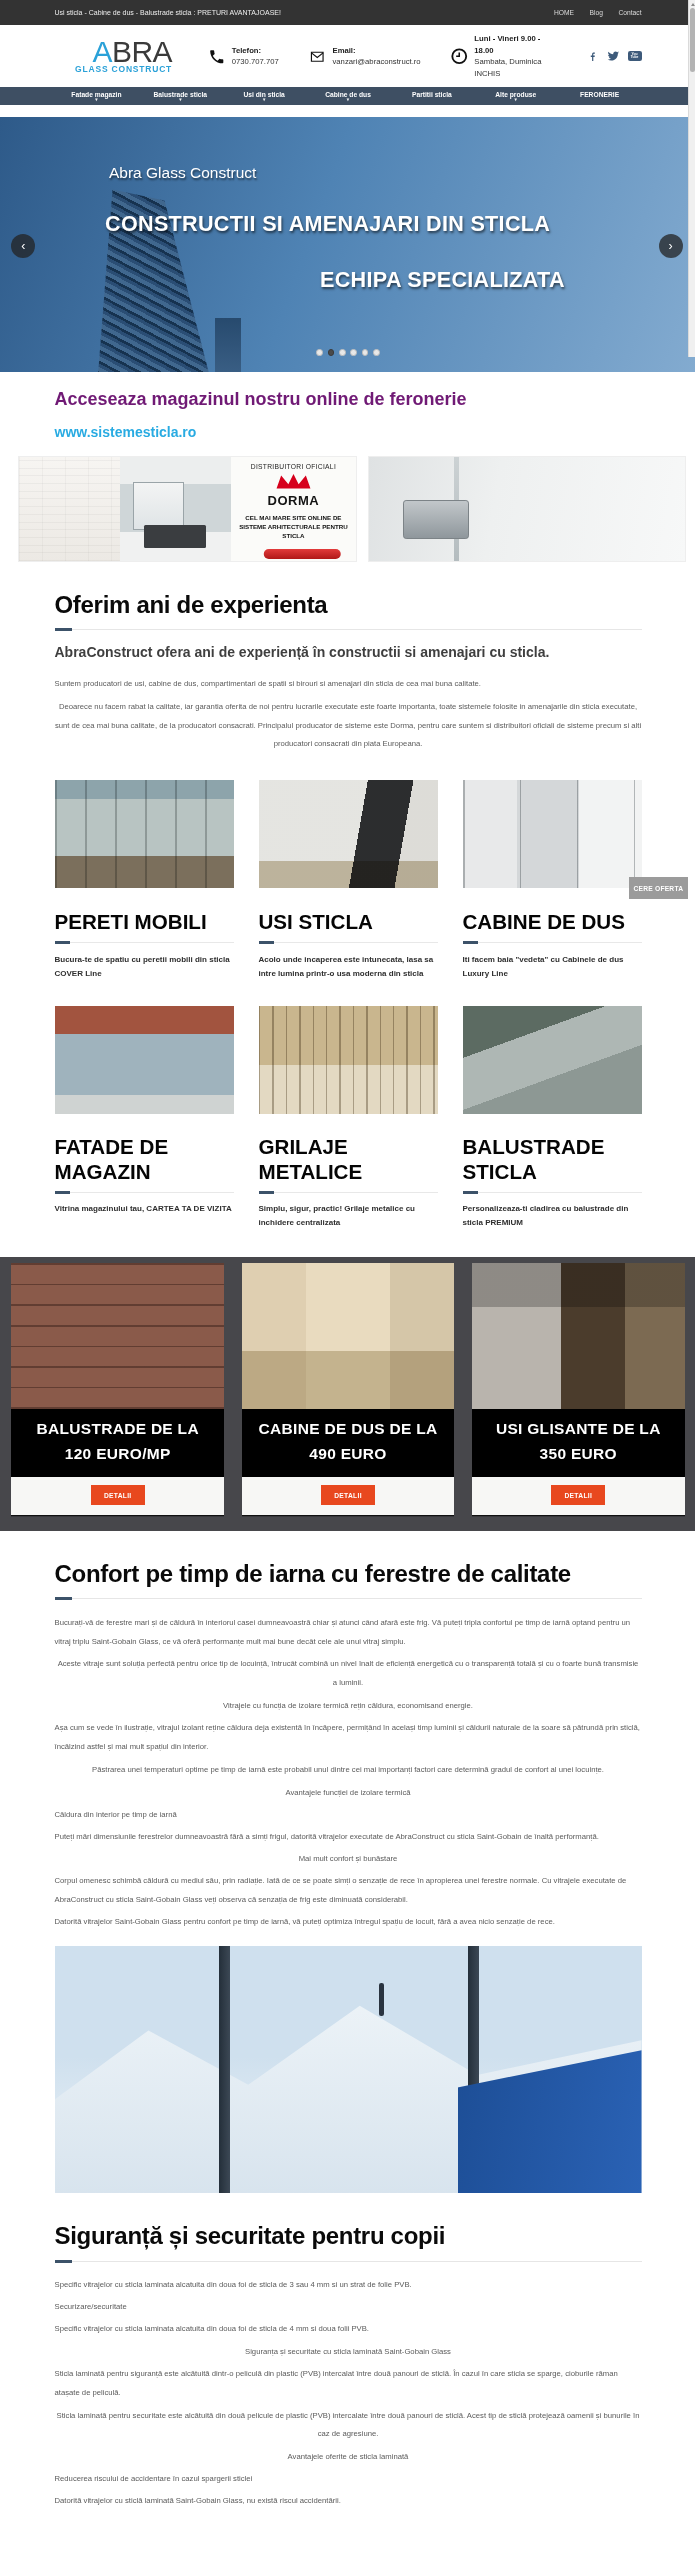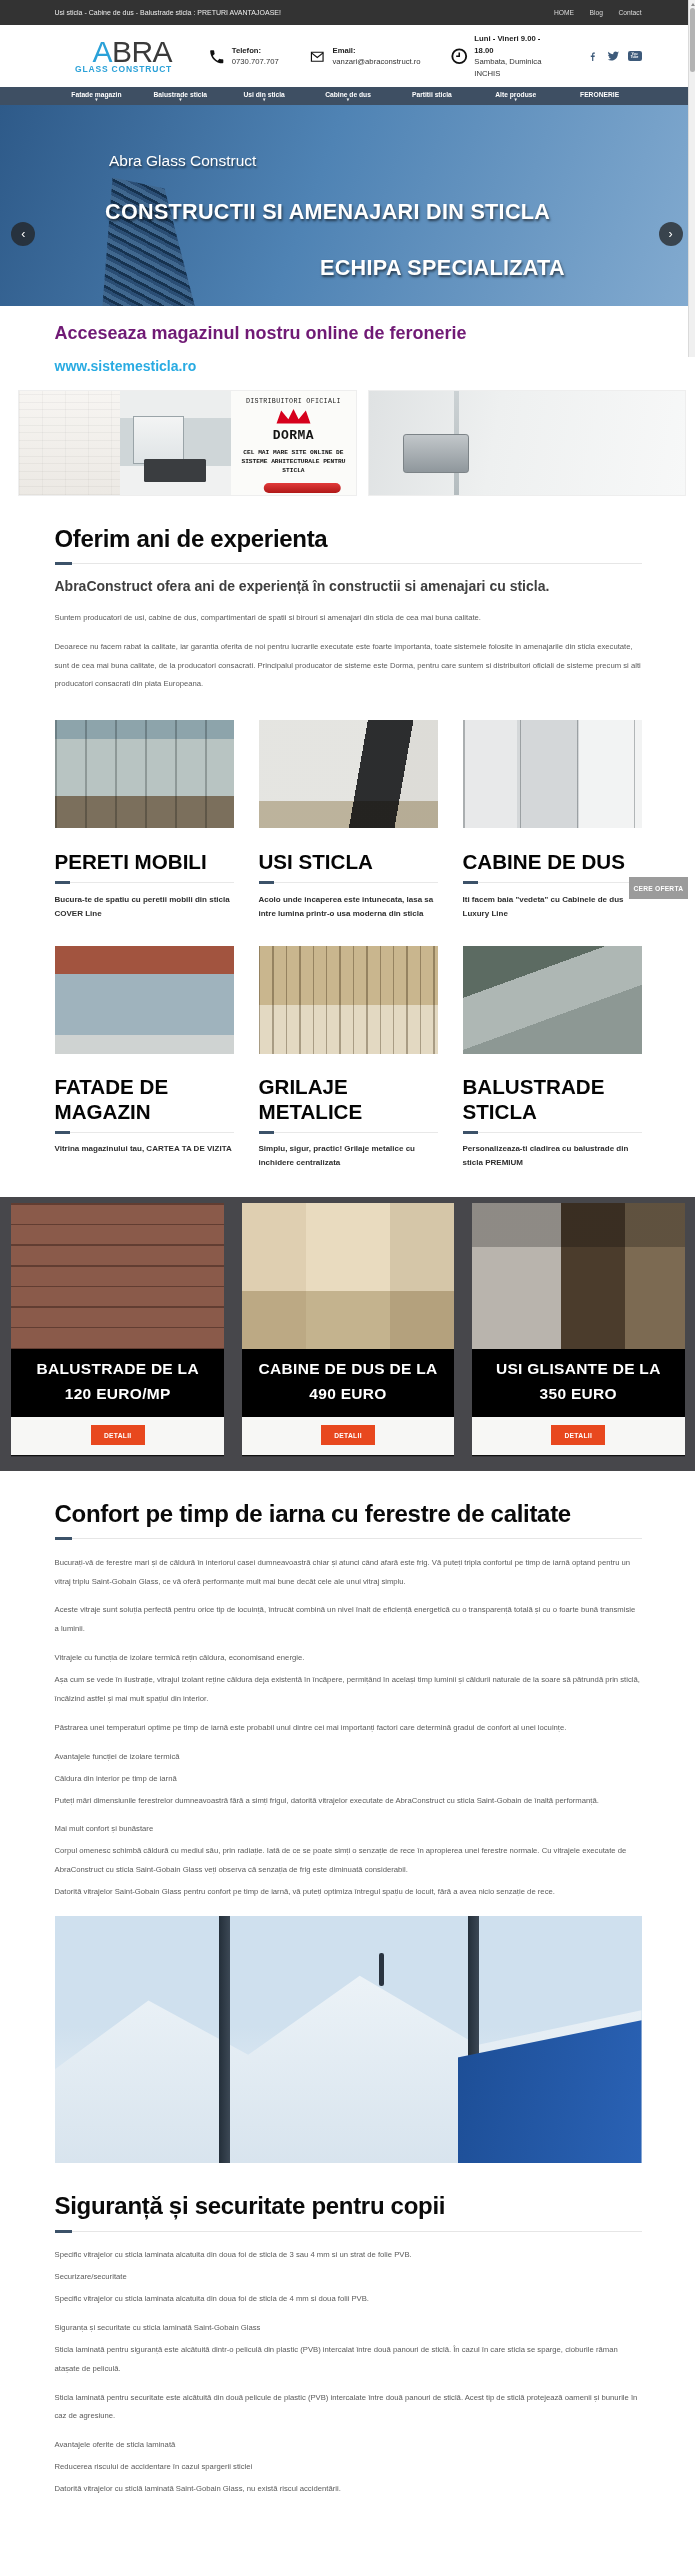--- a/index.html
+++ b/index.html
@@ -32,41 +32,41 @@
   .yt { background:#3d5a7a; color:#fff; width:14px; height:9.8px; border-radius:2.1px; font-size:3.3px; font-weight:bold; display:flex; flex-direction:column; align-items:center; justify-content:center; line-height:1.1; }
 
   
   .nav { background:#3e4f63; }
   .nav .container { display:flex; }
   .navitem { flex:1; text-align:center; padding:4.6px 0 2.1px; color:#fff; font-size:6.7px; font-weight:bold; cursor:pointer; }
   .caret { display:block; font-size:4.6px; opacity:.9; height:5.2px; line-height:4.6px; }
   .nocaret { display:block; height:5.2px; }
 
   
-  .hero { height:201px; position:relative; background:linear-gradient(110deg,#2e5a89 0%,#4f83b4 45%,#83abd0 100%); overflow:hidden; }
+  .hero { height:255px; position:relative; background:linear-gradient(110deg,#2e5a89 0%,#4f83b4 45%,#83abd0 100%); overflow:hidden;margin-top:12px; }
   .tower { position:absolute; left:98px; top:72px; width:121px; height:185px;
     background:repeating-linear-gradient(28deg,#16324f 0 2.6px,#40678e 2.6px 6.7px,#2a4d74 6.7px 9.8px);
     clip-path:polygon(12% 0,55% 6%,92% 100%,0 100%); }
   .tower2 { position:absolute; left:215px; top:201px; width:26px; height:57px; background:linear-gradient(#274a6e,#3a5f85); }
   .hero-line1 { position:absolute; left:109px; top:47px; font-size:15.5px; color:#fff; text-shadow:1px 1.5px 2.1px rgba(0,0,0,.55); }
   .hero-line2 { position:absolute; left:105px; top:94px; font-size:21.6px; font-weight:bold; color:#fff; letter-spacing:0.3px; text-shadow:1px 1.5px 2.6px rgba(0,0,0,.6); }
   .hero-line3 { position:absolute; left:320px; top:150px; font-size:21.6px; font-weight:bold; color:#fff; letter-spacing:0.3px; text-shadow:1px 1.5px 2.6px rgba(0,0,0,.6); }
   .arr { position:absolute; top:117px; width:24px; height:24px; border-radius:50%; background:rgba(35,35,35,.75); color:#fff; display:flex; align-items:center; justify-content:center; font-size:12.4px; cursor:pointer; }
   .arr.left { left:11.3px; } .arr.right { right:13.4px; }
   .dots { position:absolute; left:0; right:0; top:232px; display:flex; gap:4.6px; justify-content:center; }
   .dot { width:6.7px; height:6.7px; border-radius:50%; background:#e8e8e8; border:1px solid #bdbdbd; cursor:pointer; }
   .dot.active { background:#4a4a4a; border-color:#3a3a3a; }
 
   
   .shop { padding:16.5px 0 12.4px; }
   .shop-h { font-size:18px; font-weight:bold; color:#701a75; }
   .shop-link { font-size:14px; font-weight:bold; color:#29abe2; margin-top:14.4px; display:inline-block; text-decoration:none; cursor:pointer; }
 
   
-  .banners { display:flex; gap:11px; margin:3.1px 10.3px 0 18px;font-family:Liberation Mono, monospace; }
+  .banners { display:flex; gap:11px; margin:3.1px 10.3px 0 18px; }
   .bleft { width:343px; height:106px; display:flex; border:0.5px solid #eee; background:#fff; }
   .bwall { width:30%; background:
       repeating-linear-gradient(0deg, rgba(0,0,0,0.04) 0 1px, transparent 1px 7.7px),
       repeating-linear-gradient(90deg, rgba(0,0,0,0.03) 0 1px, transparent 1px 23px),
       linear-gradient(#f7f5f2,#ece9e4); }
   .broom { width:33%; position:relative; background:linear-gradient(180deg,#eceeee 0 26%,#cfd6d8 26% 72%,#f0f1f1 72%); }
   .broom::before { content:''; position:absolute; left:12%; top:24%; width:44%; height:44%; background:linear-gradient(#f3f4f4,#dfe4e6); border:1.5px solid #9aa4a8; }
   .broom::after { content:''; position:absolute; left:22%; bottom:12%; width:55%; height:22%; background:#3a3d40; border-radius:1.5px; }
   .binfo { flex:1; background:#fbfbf9; text-align:center; position:relative; padding-top:6.2px; overflow:hidden; }
   .b-dist { font-size:6.7px; color:#222; letter-spacing:0.3px; }
@@ -78,21 +78,21 @@
   .bright::after { content:''; position:absolute; left:11%; top:42%; width:64px; height:37px; background:linear-gradient(#c2c7ca,#8f979c); border-radius:3.1px; border:0.5px solid #7c8387; }
 
   
   .sect { margin-top:28px; }
   h2.big { font-size:24px; font-weight:bold; color:#0a0a0a; margin:0; line-height:1.25; letter-spacing:-0.3px; }
   .hr { position:relative; height:3.1px; margin:8.2px 0 13.4px; }
   .hr::before { content:''; position:absolute; left:0; right:0; top:1px; height:0.5px; background:#e6e6e6; }
   .hr i { position:absolute; left:0; top:0; width:17.5px; height:3.1px; background:#3c5269; }
   .sub { font-size:14px; font-weight:bold; color:#3f3f3f; margin:13.4px 0 14.4px; }
   p.body { font-size:7.7px; color:#5b5b5b; line-height:2.45; margin:0 0 3.1px; }
-  p.body.gap { margin-top:10px; }
+  p.body.gap { margin-top:4px;text-align:center; }
 
   
   .grid { display:grid; grid-template-columns:repeat(3,1fr); column-gap:25px; margin-top:26px; }
   .scard { }
   .scard .simg { height:108px; }
   .stitle { font-size:20.6px; font-weight:bold; color:#050505; line-height:1.18; margin-top:21.6px; }
   .shr { position:relative; height:3.1px; margin:7.2px 0 8.2px; }
   .shr::before { content:''; position:absolute; left:0; right:0; top:1px; height:0.5px; background:#e8e8e8; }
   .shr i { position:absolute; left:0; top:0; width:15.5px; height:3.1px; background:#3c5269; }
   .sdesc { font-size:8px; font-weight:bold; color:#2f2f2f; line-height:1.75; }

